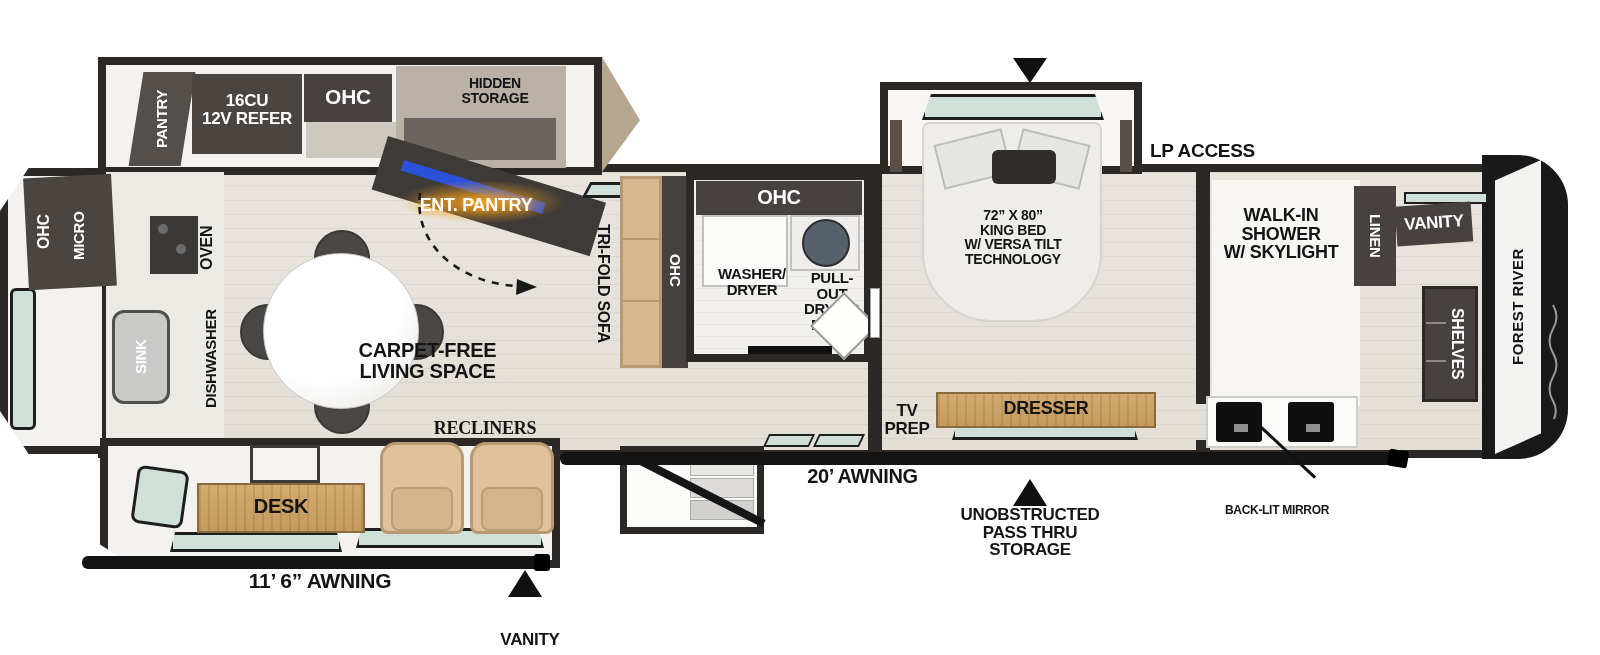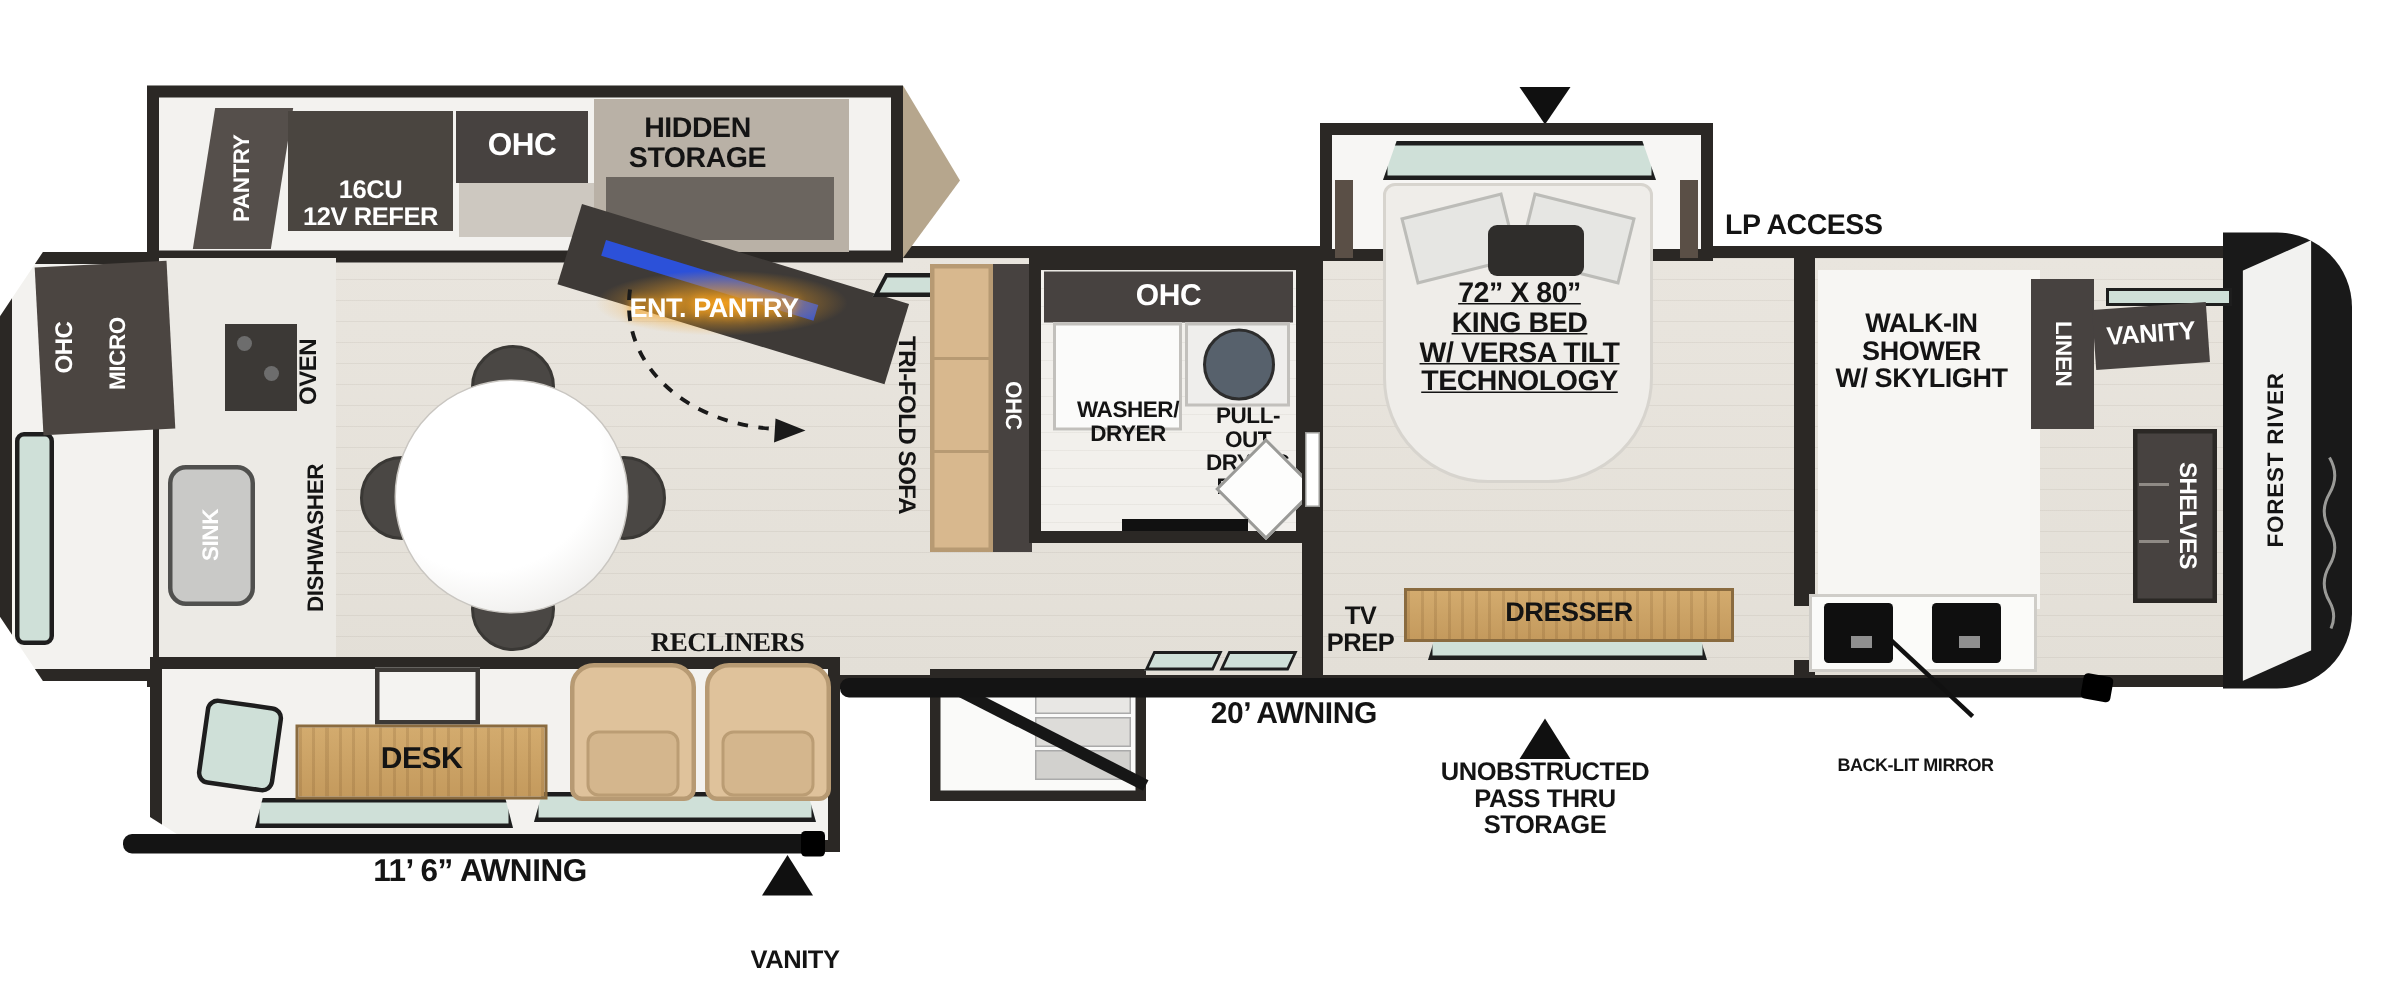--- a/index.html
+++ b/index.html
@@ -52,30 +52,30 @@
     <path d="M10 5 q7 12 0 24 q-7 12 0 24 q7 12 0 24 q-7 12 0 24 q5 9 1 18" stroke="#9a9a97" stroke-width="2" fill="none"></path>
   </svg>
 
   <div class="wallbox" style="left:98px;top:57px;width:504px;height:118px;background:#f3f2ef;"></div>
   <div class="abs" style="left:602px;top:57px;width:38px;height:115px;background:#b6a68d;clip-path:polygon(0 0,100% 55%,0 100%);"></div>
 
   <div class="abs dark" style="left:136px;top:72px;width:52px;height:94px;transform:skewX(-9deg);background:#554f4b;"></div>
   <div class="lbl wlbl vup" style="left:138px;top:74px;width:48px;height:90px;font-size:15px;">PANTRY</div>
 
   <div class="abs dark" style="left:192px;top:74px;width:110px;height:80px;background:#4a4540;"></div>
-  <div class="lbl wlbl" style="left:192px;top:92px;width:110px;font-size:17px;margin-top:26px;">16CU
+  <div class="lbl wlbl" style="left:192px;top:92px;width:110px;font-size:17px;">16CU
 12V REFER</div>
 
   <div class="abs dark" style="left:304px;top:74px;width:88px;height:48px;"></div>
   <div class="lbl wlbl" style="left:304px;top:86px;width:88px;font-size:21px;">OHC</div>
   <div class="abs" style="left:306px;top:122px;width:150px;height:36px;background:#cdc8c0;"></div>
 
   <div class="abs" style="left:396px;top:66px;width:170px;height:102px;background:#b9b1a6;"></div>
   <div class="abs" style="left:404px;top:118px;width:152px;height:42px;background:#6b655f;"></div>
-  <div class="lbl" style="left:382px;top:76px;width:166px;font-size:19px;">HIDDEN
+  <div class="lbl" style="left:412px;top:76px;width:166px;font-size:14px;">HIDDEN
 STORAGE</div>
 
   <div class="wallbox" style="left:0px;top:168px;width:110px;height:286px;background:#f3f2ef;clip-path:polygon(100% 0,100% 100%,26% 100%,0 85%,0 15%,26% 0);"></div>
   <div class="abs window" style="left:10px;top:288px;width:26px;height:142px;border-radius:6px;"></div>
 
   <div class="abs" style="left:106px;top:172px;width:118px;height:274px;background:#eceae5;"></div>
 
   <div class="abs" style="left:26px;top:176px;width:88px;height:112px;background:#4b4541;transform:rotate(-3deg);"></div>
   <div class="lbl wlbl vup" style="left:28px;top:186px;width:32px;height:92px;font-size:16px;">OHC</div>
   <div class="lbl wlbl vup" style="left:62px;top:186px;width:34px;height:100px;font-size:15px;">MICRO</div>
@@ -108,20 +108,22 @@
   <div class="abs dark" style="left:662px;top:176px;width:26px;height:192px;"></div>
   <div class="lbl wlbl vdown" style="left:662px;top:220px;width:26px;height:100px;font-size:15px;">OHC</div>
 
   <div class="chair" style="left:314px;top:230px;"></div>
   <div class="chair" style="left:314px;top:378px;"></div>
   <div class="chair" style="left:240px;top:304px;"></div>
   <div class="chair" style="left:388px;top:304px;"></div>
   <div class="abs" style="left:263px;top:253px;width:154px;height:154px;border-radius:50%;border:1px solid #c9c6c1;
        background:radial-gradient(circle at 38% 32%,#ffffff 55%,#efeeec 80%,#e6e4e1);"></div>
 
+  <div class="lbl" style="left:320px;top:340px;width:215px;font-size:20px;">CARPET-FREE
+LIVING SPACE</div>
 
   <div class="wallbox intfloor" style="left:686px;top:172px;width:186px;height:190px;"></div>
   <div class="abs dark" style="left:696px;top:181px;width:166px;height:34px;"></div>
   <div class="lbl wlbl" style="left:696px;top:187px;width:166px;font-size:20px;">OHC</div>
   <div class="abs" style="left:702px;top:215px;width:86px;height:72px;background:#fbfbfa;border:2px solid #c2c0bc;box-sizing:border-box;"></div>
   <div class="abs" style="left:790px;top:215px;width:70px;height:56px;background:#efeeec;border:2px solid #c2c0bc;box-sizing:border-box;"></div>
   <div class="abs" style="left:802px;top:219px;width:44px;height:44px;border-radius:50%;background:#57616c;border:2px solid #2d2d2d;"></div>
   <div class="lbl" style="left:706px;top:266px;width:92px;font-size:15px;">WASHER/
 DRYER</div>
   <div class="lbl" style="left:798px;top:270px;width:68px;font-size:15px;">PULL-OUT
@@ -136,21 +138,21 @@
   <div class="wallbox" style="left:880px;top:82px;width:262px;height:92px;background:#f7f6f4;"></div>
   <div class="abs window" style="left:922px;top:94px;width:182px;height:26px;clip-path:polygon(5% 0,95% 0,100% 100%,0 100%);"></div>
   <div class="abs" style="left:890px;top:120px;width:12px;height:52px;background:#5a4f46;"></div>
   <div class="abs" style="left:1120px;top:120px;width:12px;height:52px;background:#5a4f46;"></div>
 
   <div class="abs" style="left:922px;top:122px;width:180px;height:200px;background:#efede9;border:2px solid #d7d4ce;
        border-radius:8px 8px 70px 70px;box-sizing:border-box;"></div>
   <div class="abs" style="left:938px;top:136px;width:70px;height:46px;background:#e6e6e3;border:2px solid #bcbcb8;transform:rotate(-14deg);box-sizing:border-box;"></div>
   <div class="abs" style="left:1016px;top:136px;width:70px;height:46px;background:#e6e6e3;border:2px solid #bcbcb8;transform:rotate(14deg);box-sizing:border-box;"></div>
   <div class="abs" style="left:992px;top:150px;width:64px;height:34px;background:#2f2d2b;border-radius:6px;"></div>
-  <div class="lbl" style="left:928px;top:186px;width:170px;font-size:19px;text-decoration:underline;">72” X 80”
+  <div class="lbl" style="left:928px;top:208px;width:170px;font-size:14px;">72” X 80”
 KING BED
 W/ VERSA TILT
 TECHNOLOGY</div>
 
   <div class="lbl" style="left:878px;top:402px;width:58px;font-size:17px;">TV
 PREP</div>
   <div class="abs window" style="left:952px;top:416px;width:186px;height:24px;clip-path:polygon(4% 0,96% 0,100% 100%,0 100%);"></div>
   <div class="abs wood" style="left:936px;top:392px;width:220px;height:36px;border:2px solid #8a6b3f;box-sizing:border-box;"></div>
   <div class="lbl" style="left:936px;top:399px;width:220px;font-size:18px;">DRESSER</div>
 

